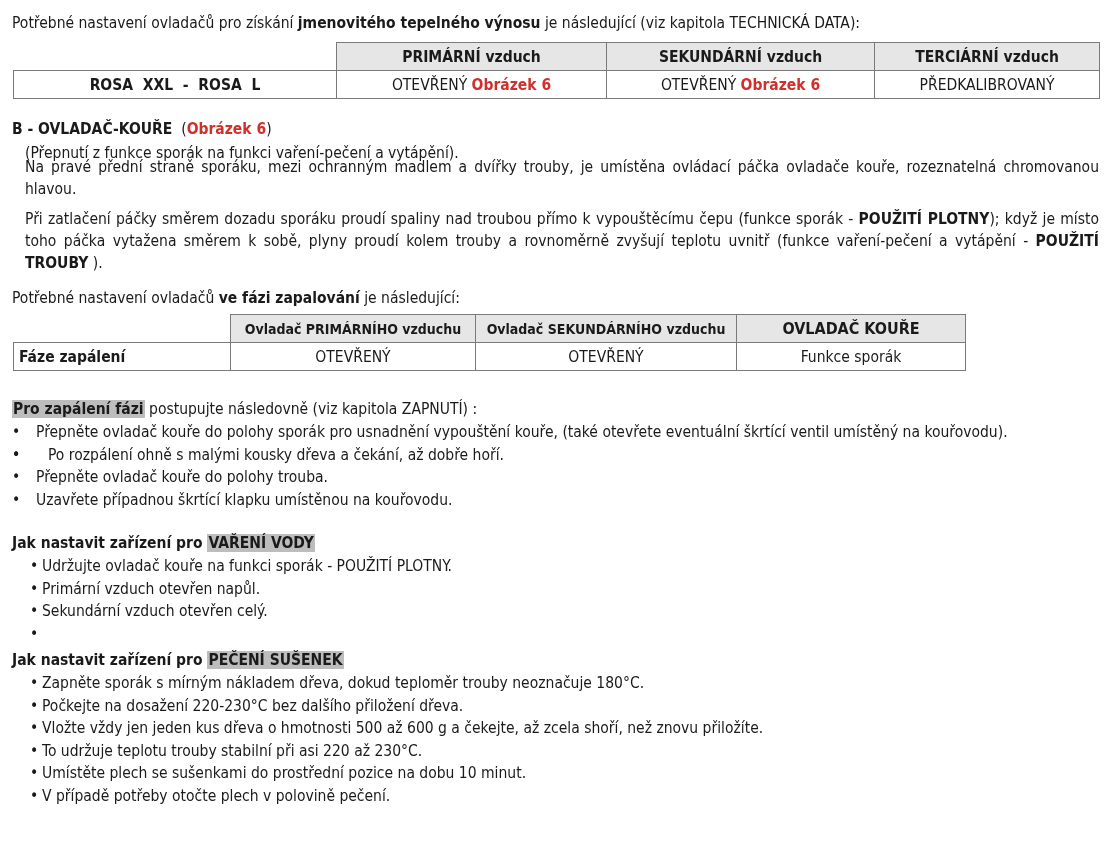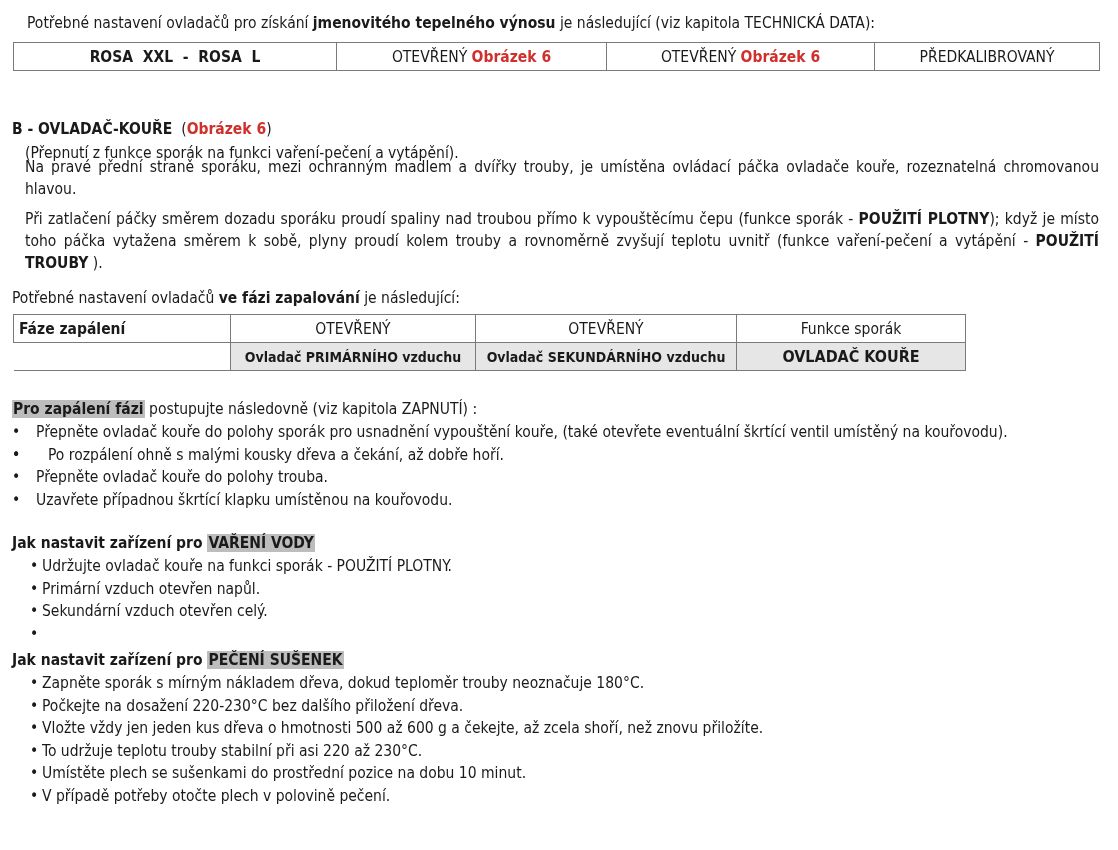--- a/index.html
+++ b/index.html
@@ -20,32 +20,38 @@
   table.t td.blank { border-top: none; border-left: none; border-bottom: 1.5px solid #7a7a7a; background: transparent; }
 
   .justify { text-align: justify; text-align-last: left; white-space: normal; }
   ul.bl { list-style: none; margin: 0; padding: 0; }
   ul.bl li { position: relative; line-height: 22.5px; }
   ul.bl li .dot { position: absolute; }
 </style>
 </head>
 <body>
 
-<div class="abs" style="left:12px; top:14px;margin-left:15px;">
+<div class="abs" style="left:12px; top:14px;">
   <span>Potřebné nastavení ovladačů pro získání </span><span class="b">jmenovitého tepelného výnosu</span><span> je následující (viz kapitola TECHNICKÁ DATA):</span>
 </div>
 
 <table class="t" style="left:13px; top:42px; width:1086px;">
   <colgroup>
       <col style="width:323px">
       <col style="width:270px">
       <col style="width:268px">
       <col style="width:225px">
     </colgroup>
   <tbody>
+      <tr>
+    <td class="blank"></td>
+    <td class="hd">PRIMÁRNÍ vzduch</td>
+    <td class="hd">SEKUNDÁRNÍ vzduch</td>
+    <td class="hd">TERCIÁRNÍ vzduch</td>
+  </tr>
   <tr>
     <td class="b" style="white-space:pre;">ROSA  XXL  -  ROSA  L</td>
     <td><span>OTEVŘENÝ </span><span class="red">Obrázek 6</span></td>
     <td><span>OTEVŘENÝ </span><span class="red">Obrázek 6</span></td>
     <td>PŘEDKALIBROVANÝ</td>
   </tr>
 </tbody>
   </table>
 
 <div class="abs" style="left:12px; top:120px;">
@@ -63,30 +69,30 @@
 
 <table class="t" style="left:13px; top:314px; width:952px;">
   <colgroup>
       <col style="width:217px">
       <col style="width:245px">
       <col style="width:261px">
       <col style="width:229px">
     </colgroup>
   <tbody>
       <tr>
+    <td class="blank"></td>
+    <td class="hd" style="font-size:14px;">Ovladač PRIMÁRNÍHO vzduchu</td>
+    <td class="hd" style="font-size:14px;">Ovladač SEKUNDÁRNÍHO vzduchu</td>
+    <td class="hd" style="font-size:16px;">OVLADAČ KOUŘE</td>
+  </tr>
+  <tr>
     <td class="b" style="text-align:left; padding-left:5px;">Fáze zapálení</td>
     <td>OTEVŘENÝ</td>
     <td>OTEVŘENÝ</td>
     <td>Funkce sporák</td>
-  </tr>
-  <tr>
-    <td class="blank"></td>
-    <td class="hd" style="font-size:14px;">Ovladač PRIMÁRNÍHO vzduchu</td>
-    <td class="hd" style="font-size:14px;">Ovladač SEKUNDÁRNÍHO vzduchu</td>
-    <td class="hd" style="font-size:16px;">OVLADAČ KOUŘE</td>
   </tr>
 </tbody>
   </table>
 
 <div class="abs" style="left:12px; top:400px;">
   <span class="b hl">Pro zapálení fázi</span><span> postupujte následovně (viz kapitola ZAPNUTÍ) :</span>
 </div>
 <ul class="bl abs" style="left:12px; top:421px;">
   <li><span class="dot" style="left:0">•</span><span style="margin-left:24px">Přepněte ovladač kouře do polohy sporák pro usnadnění vypouštění kouře, (také otevřete eventuální škrtící ventil umístěný na kouřovodu).</span></li>
   <li><span class="dot" style="left:0">•</span></li>

